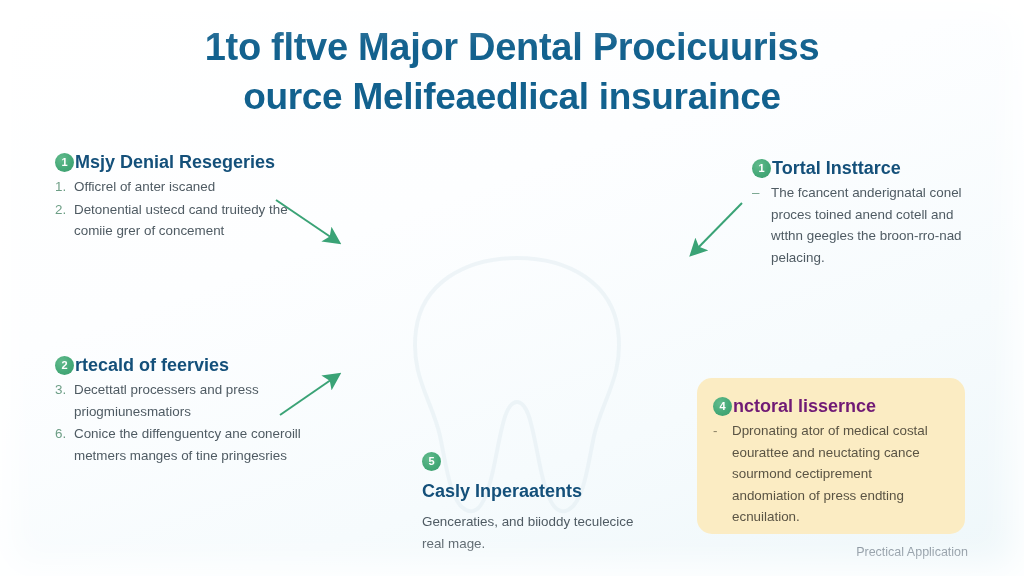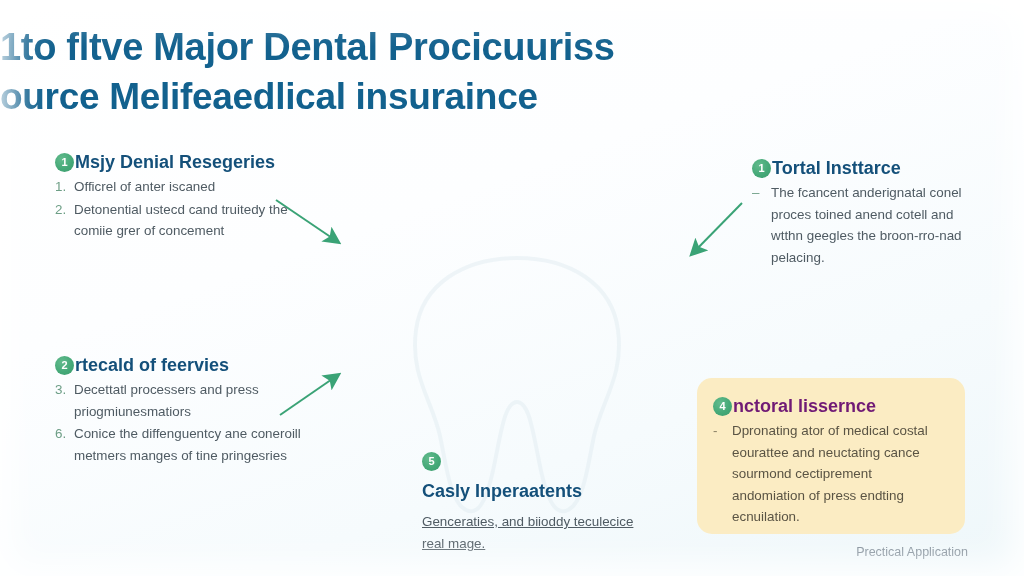--- a/index.html
+++ b/index.html
@@ -44,20 +44,21 @@
     opacity: 0.5;
     pointer-events: none;
   }
 
   
   .title-block {
     position: absolute;
     left: 0;
     top: 22px;
     width: 1024px;
+    text-align: center;
   }
   .title-line {
     color: #12618e;
     font-weight: bold;
     font-size: 38px;
     line-height: 50px;
     letter-spacing: -0.3px;
     white-space: nowrap;
   }
   .title-line.l2 {
@@ -125,21 +126,20 @@
     margin: 0 0 10px 0;
   }
   .block.stacked .block-title {
     margin-left: 0;
   }
   .block.stacked .block-body {
     color: #4f5b63;
     font-size: 13.4px;
     line-height: 21.5px;
     margin-top: 10px;
-    text-decoration: underline;
   }
 
   
   #block-1 { left: 55px;  top: 152px; width: 255px; }
   #block-2 { left: 752px; top: 158px; width: 225px; }
   #block-3 { left: 55px;  top: 355px; width: 255px; }
   #block-5 { left: 422px; top: 452px; width: 215px; }
 
   
   .card {

